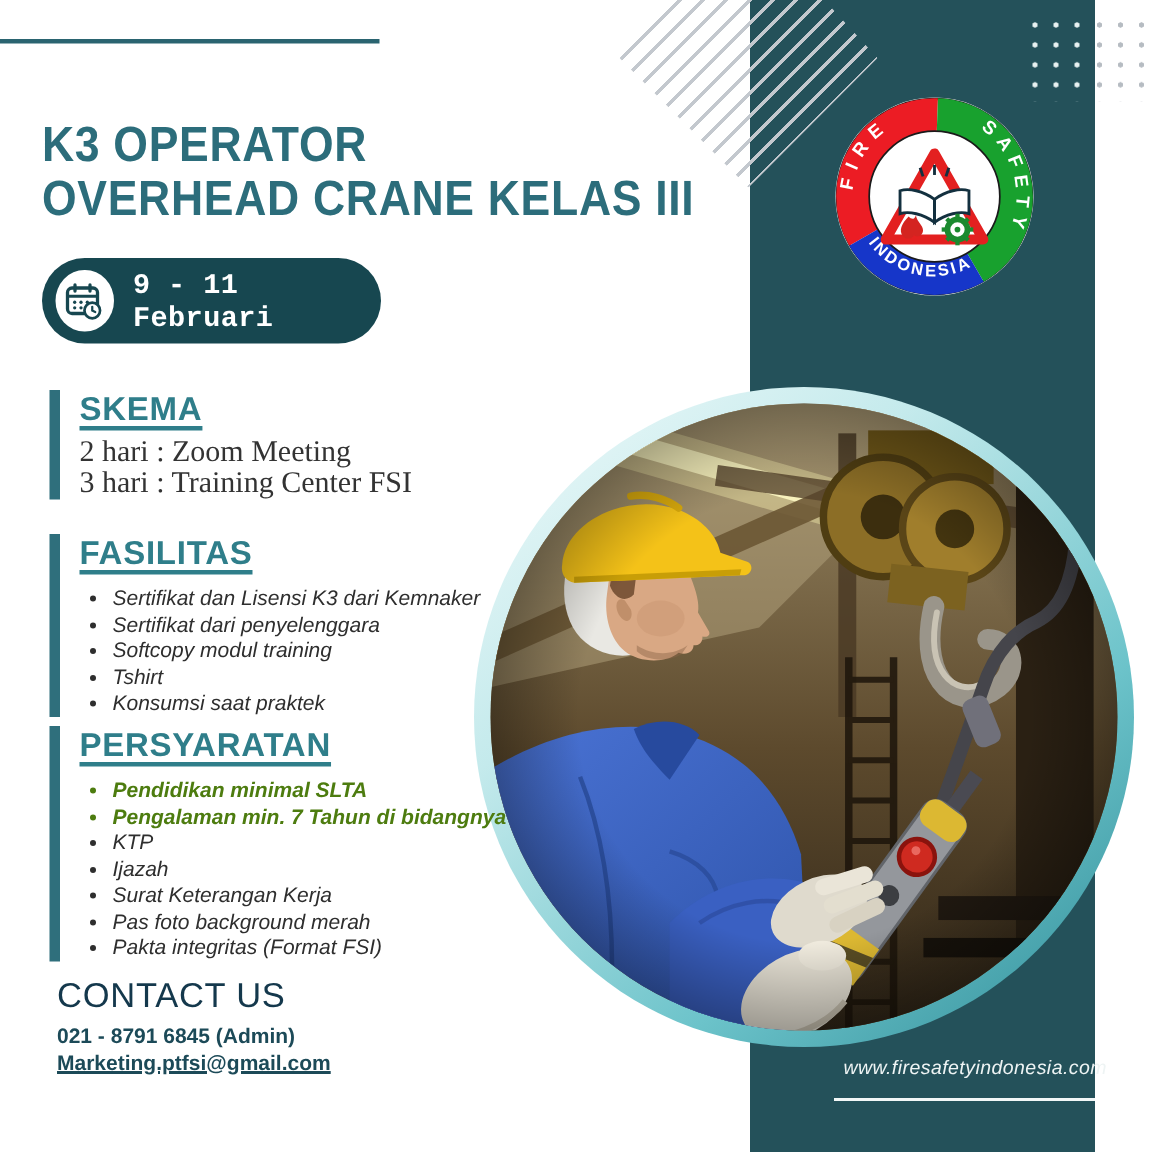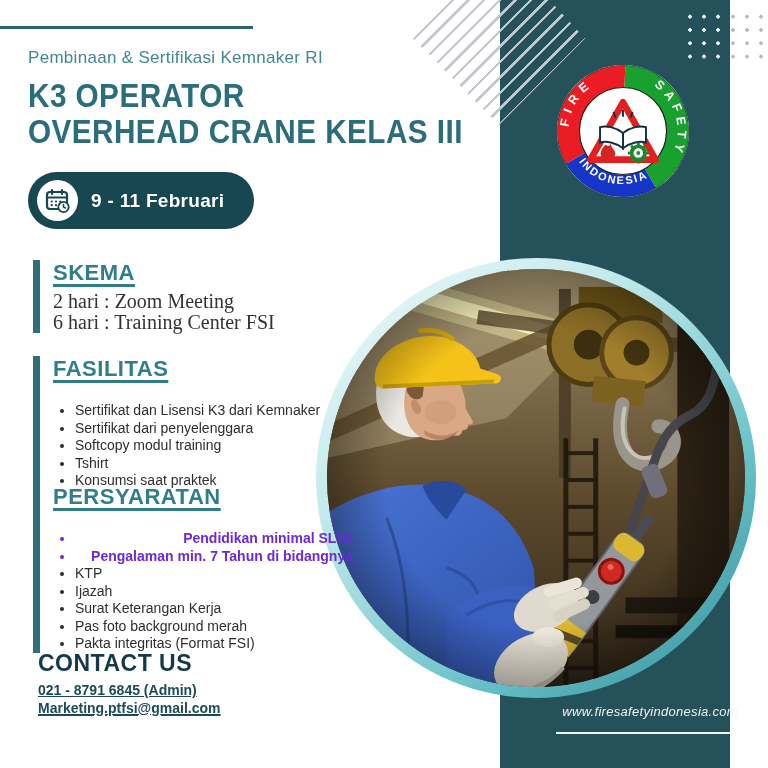--- a/index.html
+++ b/index.html
@@ -19,37 +19,37 @@
   .dots-white{left:726px;width:42px;--dc:#b6bcc2;}
   
   .kicker{position:absolute;left:28px;top:48px;font-size:17px;color:#3e8793;letter-spacing:.3px;z-index:3;}
   .title{position:absolute;left:28px;top:78px;z-index:3;color:#2c6d7b;font-weight:800;
          font-size:33px;line-height:36px;letter-spacing:.5px;transform:scaleX(.9);transform-origin:left top;white-space:nowrap;}
   
   .pill{position:absolute;left:28px;top:172px;width:226px;height:57px;border-radius:29px;background:#174750;
         display:flex;align-items:center;z-index:3;}
   .pill-circle{width:41px;height:41px;border-radius:50%;background:#ffffff;margin-left:9px;
         display:flex;align-items:center;justify-content:center;}
-  .pill-text{color:#ffffff;font-weight:700;font-size:19px;margin-left:13px;letter-spacing:.3px;}
+  .pill-text{color:#ffffff;font-weight:700;font-size:19px;margin-left:13px;letter-spacing:.3px;font-family:Liberation Mono, monospace;}
   
   .section{position:absolute;left:33px;border-left:7px solid #2f6f7c;padding-left:13px;z-index:3;width:300px;}
   .sec-skema{top:260px;}
   .sec-fasilitas{top:356px;}
   .sec-persyaratan{top:484px;}
   .sec-h{margin:0 0 5px 0;font-size:22px;font-weight:700;color:#2f7e8a;letter-spacing:.5px;
          text-decoration:underline;text-decoration-thickness:2.5px;text-underline-offset:4px;}
   .sec-sub{margin:0;font-size:16px;font-weight:700;color:#1f1f1f;line-height:21px;}
   .sec-line{margin:0;font-size:20px;color:#333333;line-height:21px;font-family:Liberation Serif, serif;}
-  .blist{margin:20px 0 0 0;padding:0 0 0 22px;}
+  .blist{margin:8px 0 0 0;padding:0 0 0 22px;font-style:italic;}
   .blist li{font-size:14px;color:#2e2e2e;line-height:17.5px;}
-  .blist li.strong{font-weight:700;color:#6d28d9;text-align:right;}
+  .blist li.strong{font-weight:700;color:#4d7c0f;}
   
   .contact{position:absolute;left:38px;top:650px;z-index:3;}
-  .contact-h{margin:0 0 5px 0;font-size:23px;font-weight:700;color:#14384c;letter-spacing:.5px;}
-  .contact-line{margin:0;font-size:14px;font-weight:700;color:#1c4a58;line-height:17.5px;text-decoration:underline;}
+  .contact-h{margin:0 0 5px 0;font-size:23px;font-weight:400;color:#14384c;letter-spacing:.5px;}
+  .contact-line{margin:0;font-size:14px;font-weight:700;color:#1c4a58;line-height:17.5px;}
   .contact-link{color:#1c4a58;text-decoration:underline;text-decoration-thickness:2px;margin-top:16px;}
   
   .logo{position:absolute;left:556px;top:64px;width:134px;height:134px;z-index:3;}
   
   .ring{position:absolute;left:316px;top:258px;width:440px;height:440px;border-radius:50%;z-index:2;
         background:linear-gradient(140deg,#f2fbfb 0%,#c4eaec 32%,#6cc3ca 68%,#2d8b96 100%);
         display:flex;align-items:center;justify-content:center;}
   .photo{width:418px;height:418px;border-radius:50%;overflow:hidden;background:#4a3a24;}
   
   .website{position:absolute;left:500px;top:704px;width:222px;text-align:right;z-index:3;
@@ -60,21 +60,20 @@
 <body>
 
 <div class="page">
 
   <div class="band"></div>
   <div class="topline"></div>
   <div class="diag"></div>
   <div class="dots dots-band"></div>
   <div class="dots dots-white"></div>
 
-  <div class="kicker">Pembinaan &amp; Sertifikasi Kemnaker RI</div>
   <div class="title">
     <div>K3 OPERATOR</div>
     <div>OVERHEAD CRANE KELAS III</div>
   </div>
 
   <div class="pill">
     <div class="pill-circle">
       <svg width="26" height="26" viewBox="0 0 26 26">
         <rect x="2" y="4" width="20" height="17" rx="3" fill="none" stroke="#174750" stroke-width="2.2"></rect>
         <line x1="2" y1="9.5" x2="22" y2="9.5" stroke="#174750" stroke-width="2"></line>
@@ -240,21 +239,21 @@
           </g>
         </g>
         <circle cx="210" cy="210" r="210" fill="url(#vign)"></circle>
       </svg>
     </div>
   </div>
 
   <section class="section sec-skema">
     <h2 class="sec-h">SKEMA</h2>
     <p class="sec-line">2 hari : Zoom Meeting</p>
-    <p class="sec-line">6 hari : Training Center FSI</p>
+    <p class="sec-line">3 hari : Training Center FSI</p>
   </section>
 
   <section class="section sec-fasilitas">
     <h2 class="sec-h">FASILITAS</h2>
     <ul class="blist">
       <li>Sertifikat dan Lisensi K3 dari Kemnaker</li>
       <li>Sertifikat dari penyelenggara</li>
       <li>Softcopy modul training</li>
       <li>Tshirt</li>
       <li>Konsumsi saat praktek</li>

